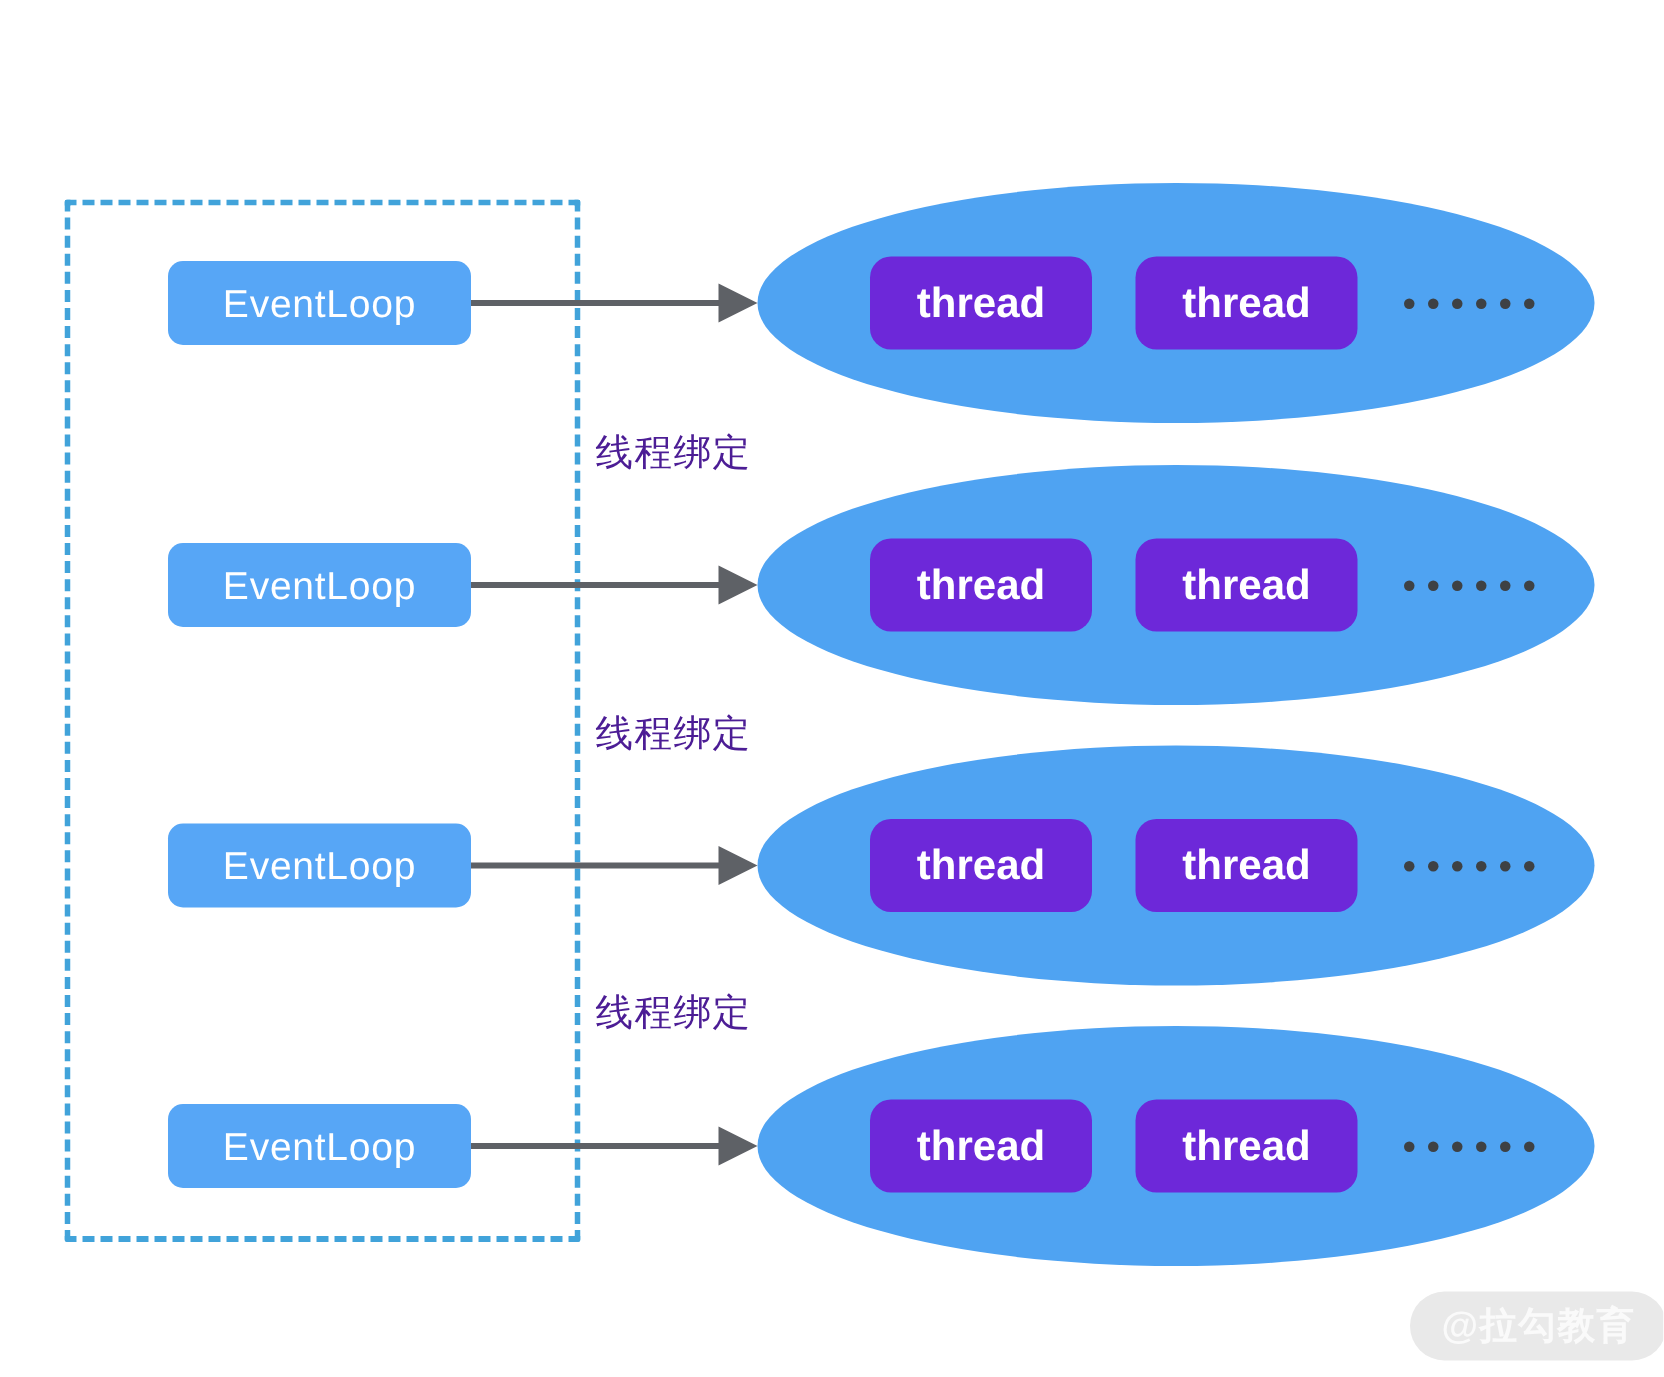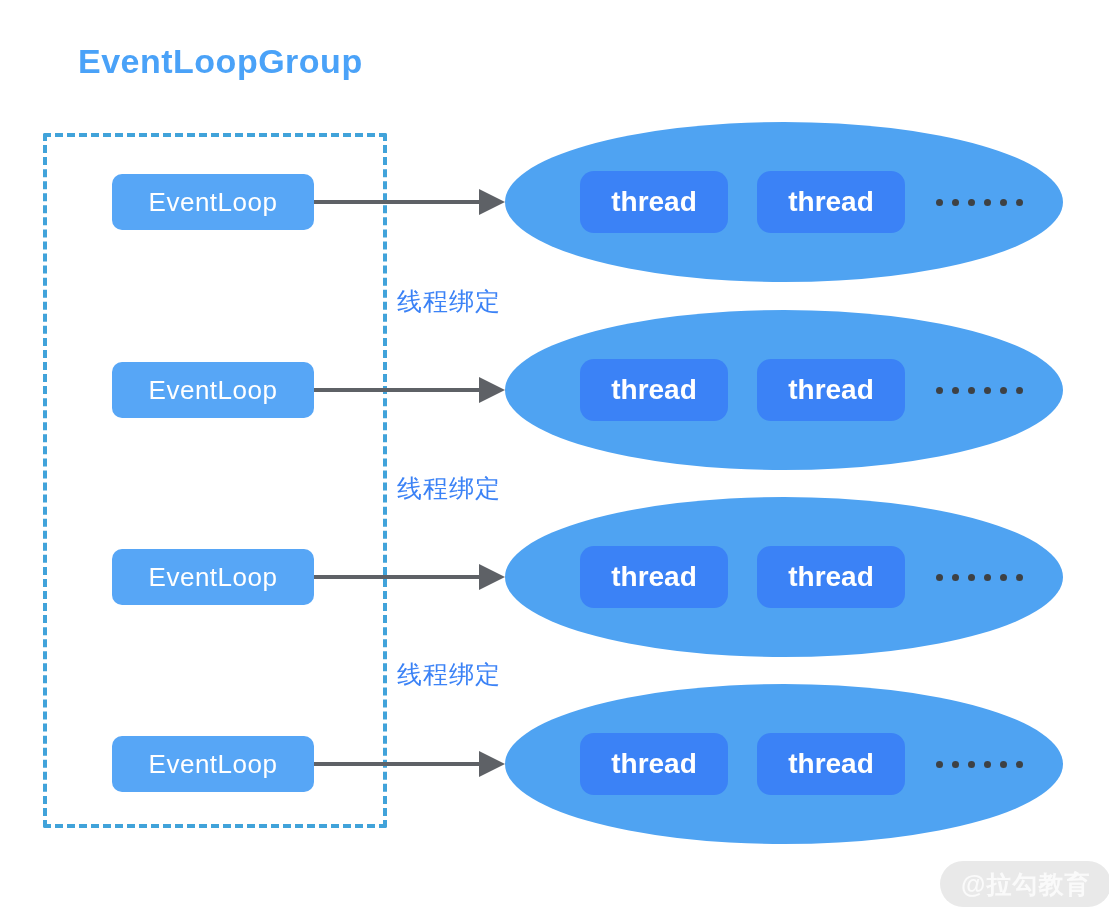--- a/index.html
+++ b/index.html
@@ -23,42 +23,41 @@
           letter-spacing:0.5px;}
 
   .arrow-line{position:absolute;left:314px;top:78px;width:166px;height:4px;background:#5e6166;}
   .arrow-head{position:absolute;left:479px;top:67px;width:0;height:0;
               border-top:13px solid transparent;border-bottom:13px solid transparent;
               border-left:26px solid #5e6166;}
 
   .ellipse{position:absolute;left:505px;top:0;width:558px;height:160px;
            background:#4fa3f2;border-radius:50%;}
 
-  .thread{position:absolute;top:49px;width:148px;height:62px;background:#3b82f6;
+  .thread{position:absolute;top:49px;width:148px;height:62px;background:#6d28d9;
           border-radius:14px;color:#ffffff;font-size:28px;font-weight:600;
           display:flex;align-items:center;justify-content:center;}
   .thread.t0{left:580px;} .thread.t1{left:757px;}
 
   .dots{position:absolute;left:936px;top:77px;display:flex;gap:9px;}
   .dots span{width:7px;height:7px;border-radius:50%;background:#3e4144;display:block;}
 
   .binding-label{position:absolute;left:397px;font-size:25px;font-weight:500;
-                 color:#3b82f6;white-space:nowrap;letter-spacing:1px;}
+                 color:#4c1d95;white-space:nowrap;letter-spacing:1px;}
   .binding-label.b0{top:285px;} .binding-label.b1{top:472px;} .binding-label.b2{top:658px;}
 
   .watermark{position:absolute;left:940px;top:861px;height:46px;line-height:46px;
              padding:0 21px;background:#e9e9e9;border-radius:23px;color:#fafafa;
              font-size:25px;font-weight:600;letter-spacing:1px;white-space:nowrap;}
 </style>
 </head>
 <body>
 
 <div class="canvas">
 
-  <div class="title-left">EventLoopGroup</div>
 
   <div class="dashed-box"></div>
 
   <div class="row r0">
     <div class="ellipse"></div>
     <div class="el-box">EventLoop</div>
     <div class="arrow-line"></div>
     <div class="arrow-head"></div>
     <div class="thread t0">thread</div>
     <div class="thread t1">thread</div>

